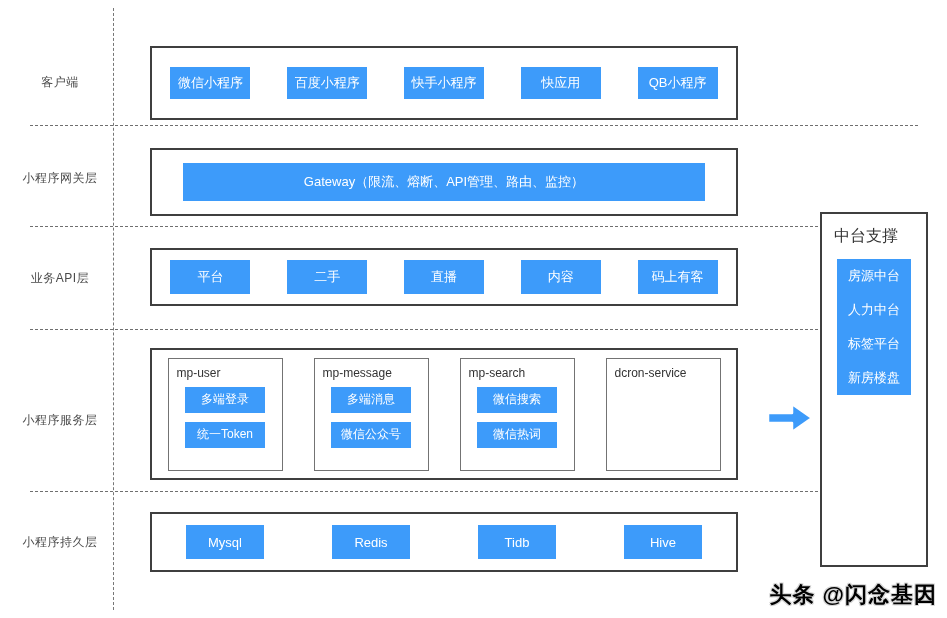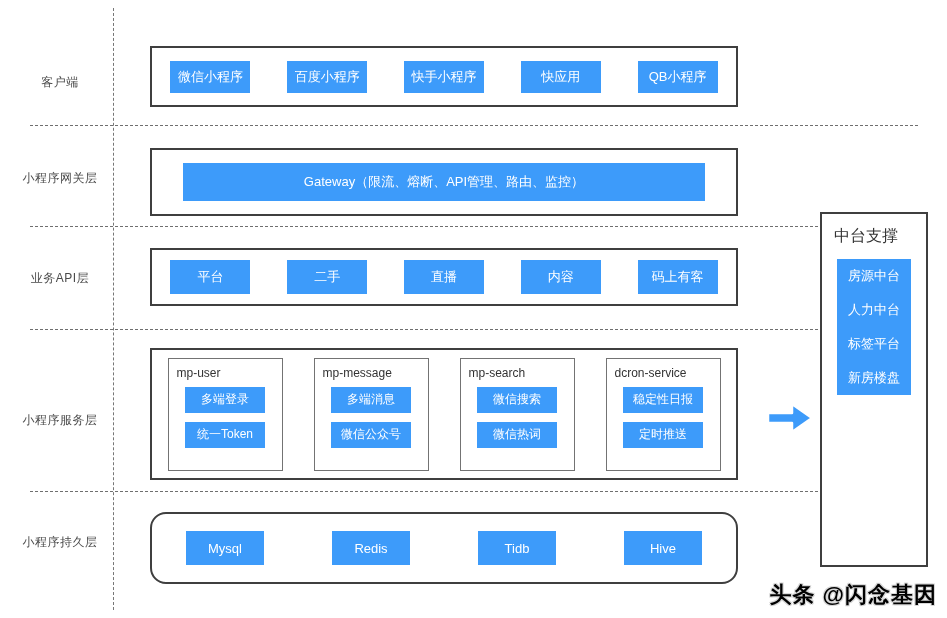--- a/index.html
+++ b/index.html
@@ -194,21 +194,21 @@
   <div class="h-dash" style="top:226px;"></div>
   <div class="h-dash" style="top:329px;"></div>
   <div class="h-dash" style="top:491px;"></div>
 
   <div class="layer-label" style="top:74px;">客户端</div>
   <div class="layer-label" style="top:170px;">小程序网关层</div>
   <div class="layer-label" style="top:270px;">业务API层</div>
   <div class="layer-label" style="top:412px;">小程序服务层</div>
   <div class="layer-label" style="top:534px;">小程序持久层</div>
 
-  <div class="layer-box" style="top:46px; height:61px;">
+  <div class="layer-box" style="top:46px; height:74px;">
     <div class="row-items">
       <div class="chip chip-client">微信小程序</div>
       <div class="chip chip-client">百度小程序</div>
       <div class="chip chip-client">快手小程序</div>
       <div class="chip chip-client">快应用</div>
       <div class="chip chip-client">QB小程序</div>
     </div>
   </div>
 
   <div class="layer-box" style="top:148px; height:68px;">
@@ -249,30 +249,26 @@
       <div class="svc-module">
         <div class="svc-title">mp-search</div>
         <div class="svc-chips">
           <div class="chip chip-sub">微信搜索</div>
           <div class="chip chip-sub">微信热词</div>
         </div>
       </div>
 
       <div class="svc-module">
         <div class="svc-title">dcron-service</div>
-        <div class="svc-chips">
-          <div class="chip chip-sub">稳定性日报</div>
-          <div class="chip chip-sub">定时推送</div>
-        </div>
-      </div>
-
-    </div>
-  </div>
-
-  <div class="layer-box" style="top:512px; height:72px;border-radius:16px;">
+      </div>
+
+    </div>
+  </div>
+
+  <div class="layer-box" style="top:512px; height:60px;">
     <div class="row-items">
       <div class="chip chip-store">Mysql</div>
       <div class="chip chip-store">Redis</div>
       <div class="chip chip-store">Tidb</div>
       <div class="chip chip-store">Hive</div>
     </div>
   </div>
 
   <div class="arrow">
     <svg width="48" height="36" viewBox="0 0 48 36" xmlns="http://www.w3.org/2000/svg">

